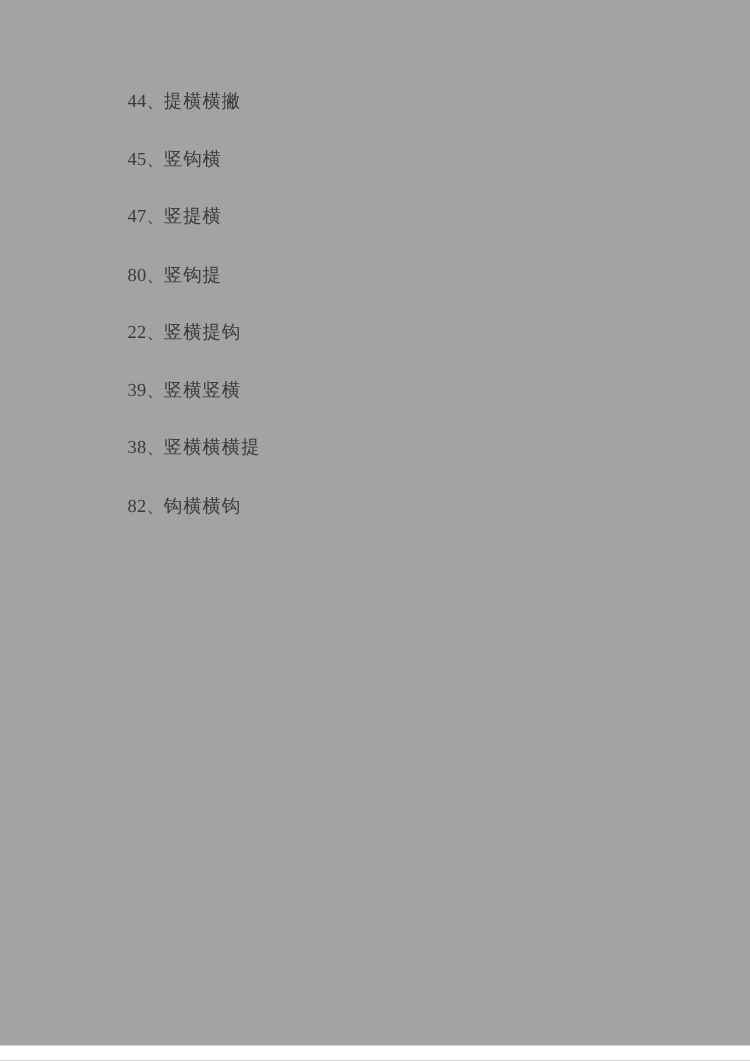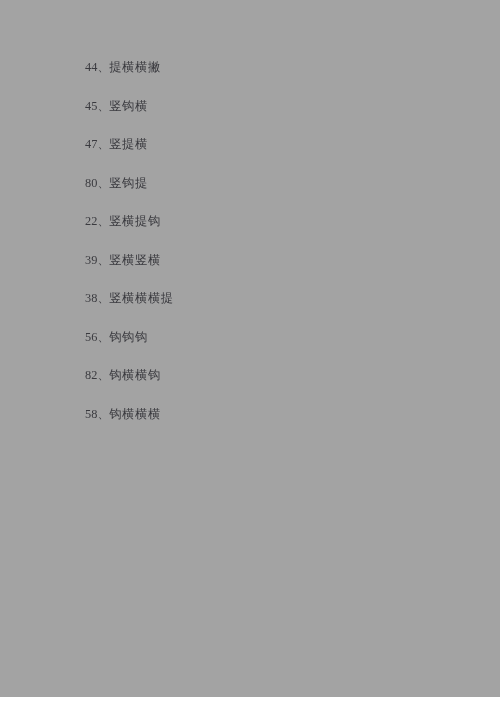--- a/index.html
+++ b/index.html
@@ -66,17 +66,15 @@
 
 <div class="page">
   <div class="doc-body">
       <div class="list-item"><span class="item-number">44</span><span class="item-sep">、</span><span class="item-text">提横横撇</span></div>
       <div class="list-item"><span class="item-number">45</span><span class="item-sep">、</span><span class="item-text">竖钩横</span></div>
       <div class="list-item"><span class="item-number">47</span><span class="item-sep">、</span><span class="item-text">竖提横</span></div>
       <div class="list-item"><span class="item-number">80</span><span class="item-sep">、</span><span class="item-text">竖钩提</span></div>
       <div class="list-item"><span class="item-number">22</span><span class="item-sep">、</span><span class="item-text">竖横提钩</span></div>
       <div class="list-item"><span class="item-number">39</span><span class="item-sep">、</span><span class="item-text">竖横竖横</span></div>
       <div class="list-item"><span class="item-number">38</span><span class="item-sep">、</span><span class="item-text">竖横横横提</span></div>
-      <div class="list-item"><span class="item-number">56</span><span class="item-sep">、</span><span class="item-text">钩钩钩</span></div>
       <div class="list-item"><span class="item-number">82</span><span class="item-sep">、</span><span class="item-text">钩横横钩</span></div>
-      <div class="list-item"><span class="item-number">58</span><span class="item-sep">、</span><span class="item-text">钩横横横</span></div>
     </div>
 </div>
 
 </body></html>

